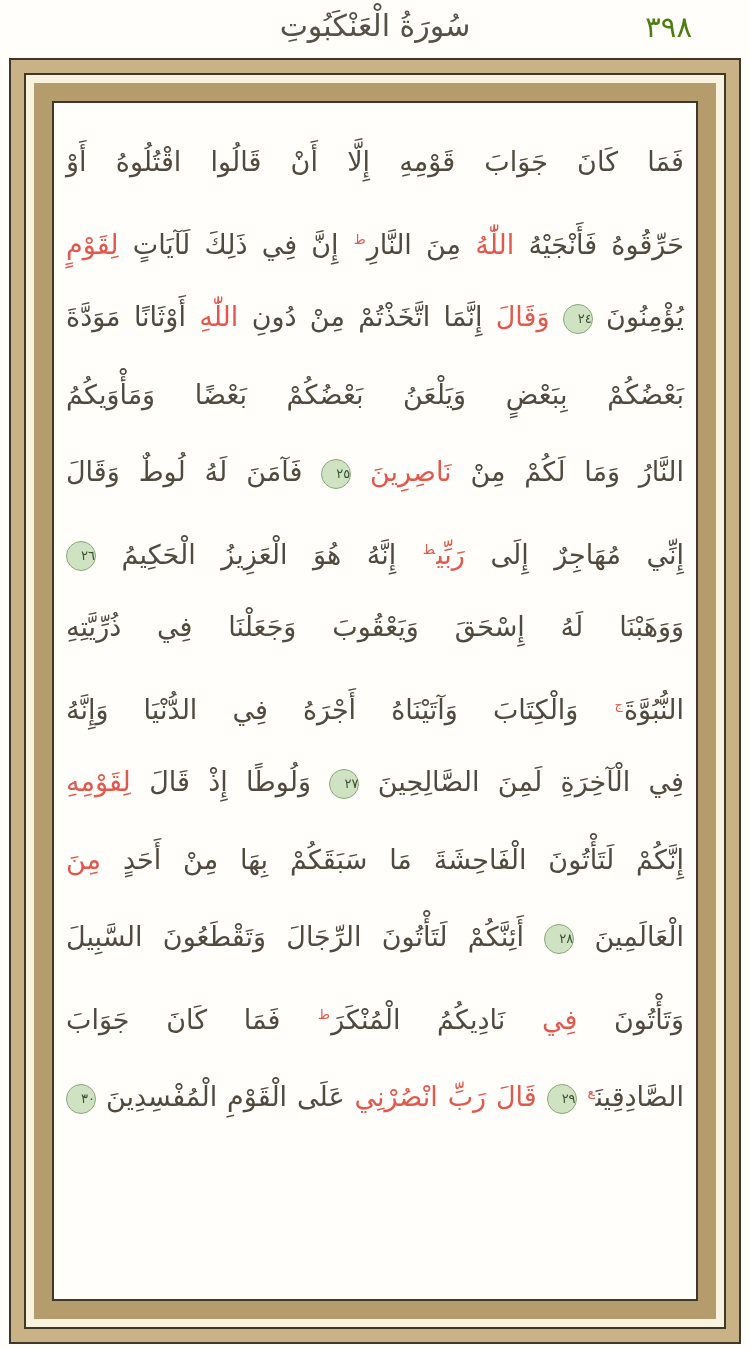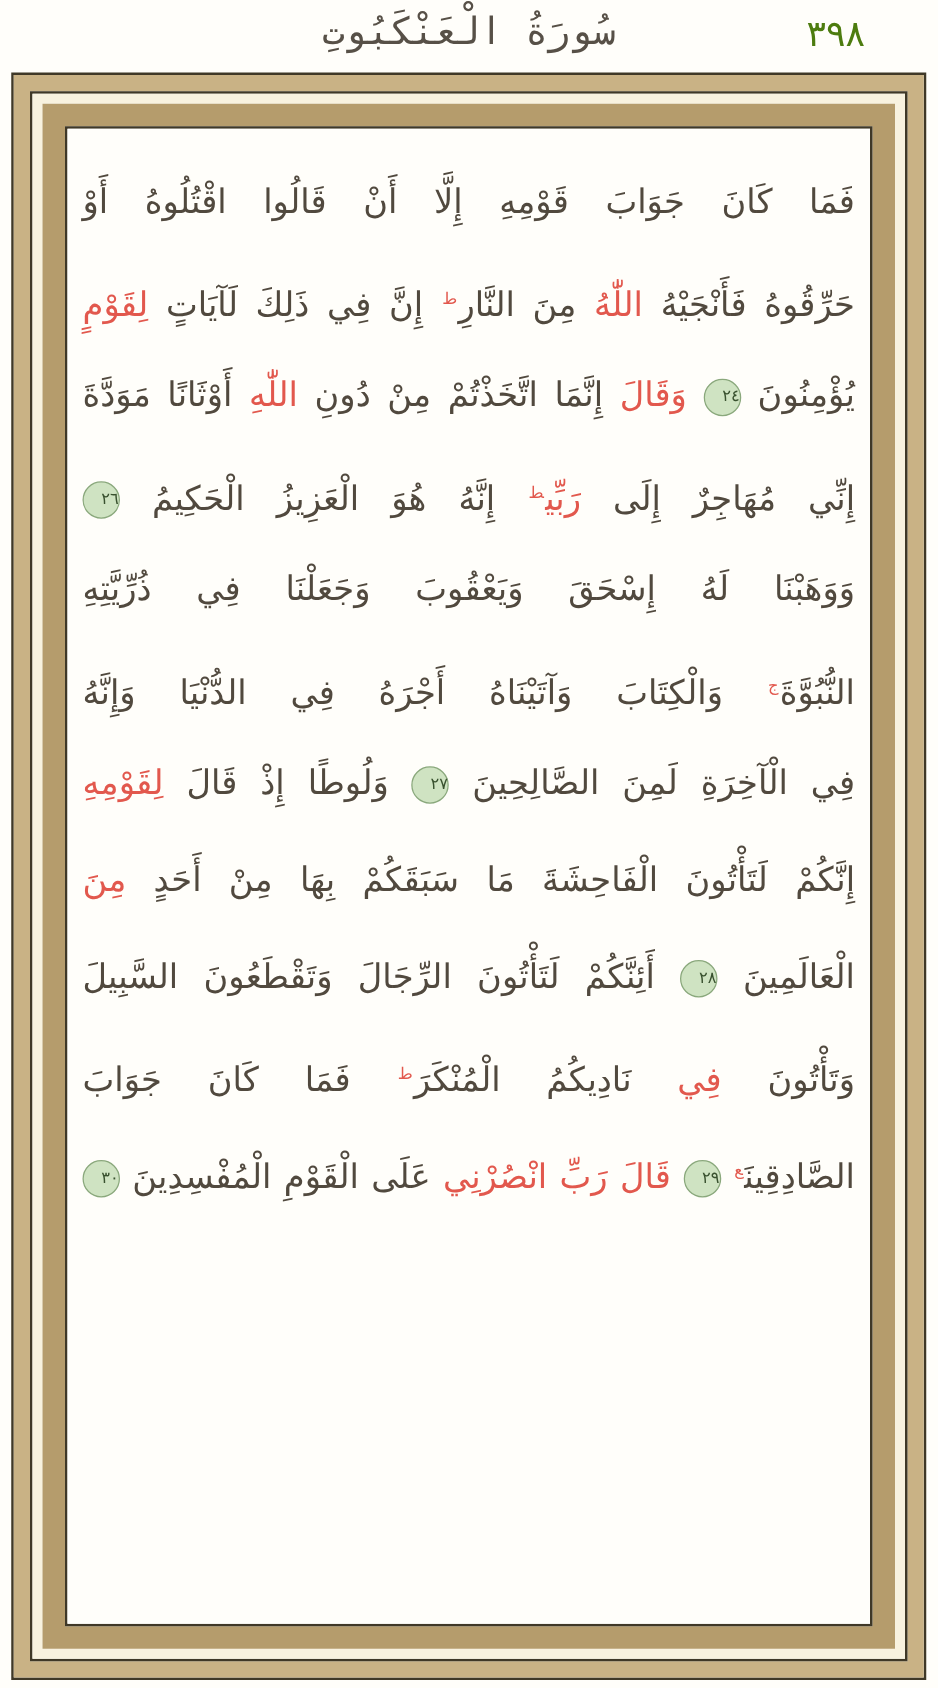--- a/index.html
+++ b/index.html
@@ -24,21 +24,20 @@
   }
   .header{
     position:absolute;top:0;left:0;width:100%;height:58px;
   }
   .surah-title{
     position:absolute;top:8px;left:0;width:100%;
     text-align:center;
     font-size:30px;font-weight:normal;
     color:#575047;
     direction:rtl;
-    font-family:Liberation Mono, monospace;
   }
   .page-number{
     position:absolute;top:10px;right:58px;
     font-size:29px;color:#4d7c0f;
     direction:rtl;
   }
   .frame-wrap{
     position:absolute;left:9px;right:9px;top:58px;bottom:6px;
   }
   .frame-layer{width:100%;height:100%;}
@@ -98,20 +97,22 @@
   <div class="frame-layer f1">
     <div class="frame-layer f2">
       <div class="frame-layer f3">
         <div class="frame-layer f4">
           <div class="frame-layer f5">
             <div class="frame-layer f6">
               <main class="text-area" id="quran-lines">
                   <div class="line"><span class="word">فَمَا كَانَ جَوَابَ قَوْمِهِ إِلَّا أَنْ قَالُوا اقْتُلُوهُ أَوْ</span> </div>
                   <div class="line"><span class="word">حَرِّقُوهُ فَأَنْجَيْهُ</span> <span class="word red">اللّٰهُ</span> <span class="word">مِنَ النَّارِ</span><span class="pause-mark">ط</span> <span class="word">إِنَّ فِي ذَلِكَ لَآيَاتٍ</span> <span class="word red">لِقَوْمٍ</span> </div>
                   <div class="line"><span class="word">يُؤْمِنُونَ</span> <span class="verse-badge">٢٤</span> <span class="word red">وَقَالَ</span> <span class="word">إِنَّمَا اتَّخَذْتُمْ مِنْ دُونِ</span> <span class="word red">اللّٰهِ</span> <span class="word">أَوْثَانًا مَوَدَّةَ</span> </div>
+                  <div class="line"><span class="word">بَعْضُكُمْ بِبَعْضٍ وَيَلْعَنُ بَعْضُكُمْ بَعْضًا وَمَأْوَيكُمُ</span> </div>
+                  <div class="line"><span class="word">النَّارُ وَمَا لَكُمْ مِنْ</span> <span class="word red">نَاصِرِينَ</span> <span class="verse-badge">٢٥</span> <span class="word">فَآمَنَ لَهُ لُوطٌ وَقَالَ</span> </div>
                   <div class="line"><span class="word">إِنِّي مُهَاجِرٌ إِلَى</span> <span class="word red">رَبِّي</span><span class="pause-mark">ط</span> <span class="word">إِنَّهُ هُوَ الْعَزِيزُ الْحَكِيمُ</span> <span class="verse-badge">٢٦</span> </div>
                   <div class="line"><span class="word">وَوَهَبْنَا لَهُ إِسْحَقَ وَيَعْقُوبَ وَجَعَلْنَا فِي ذُرِّيَّتِهِ</span> </div>
                   <div class="line"><span class="word">النُّبُوَّةَ</span><span class="pause-mark">ج</span> <span class="word">وَالْكِتَابَ وَآتَيْنَاهُ أَجْرَهُ فِي الدُّنْيَا وَإِنَّهُ</span> </div>
                   <div class="line"><span class="word">فِي الْآخِرَةِ لَمِنَ الصَّالِحِينَ</span> <span class="verse-badge">٢٧</span> <span class="word">وَلُوطًا إِذْ قَالَ</span> <span class="word red">لِقَوْمِهِ</span> </div>
                   <div class="line"><span class="word">إِنَّكُمْ لَتَأْتُونَ الْفَاحِشَةَ مَا سَبَقَكُمْ بِهَا مِنْ أَحَدٍ</span> <span class="word red">مِنَ</span> </div>
                   <div class="line"><span class="word">الْعَالَمِينَ</span> <span class="verse-badge">٢٨</span> <span class="word">أَئِنَّكُمْ لَتَأْتُونَ الرِّجَالَ وَتَقْطَعُونَ السَّبِيلَ</span> </div>
                   <div class="line"><span class="word">وَتَأْتُونَ</span> <span class="word red">فِي</span> <span class="word">نَادِيكُمُ الْمُنْكَرَ</span><span class="pause-mark">ط</span> <span class="word">فَمَا كَانَ جَوَابَ</span> </div>
                   <div class="line"><span class="word">الصَّادِقِينَ</span><span class="pause-mark">ع</span> <span class="verse-badge">٢٩</span> <span class="word red">قَالَ رَبِّ انْصُرْنِي</span> <span class="word">عَلَى الْقَوْمِ الْمُفْسِدِينَ</span> <span class="verse-badge">٣٠</span> </div>
                 </main>
             </div>

